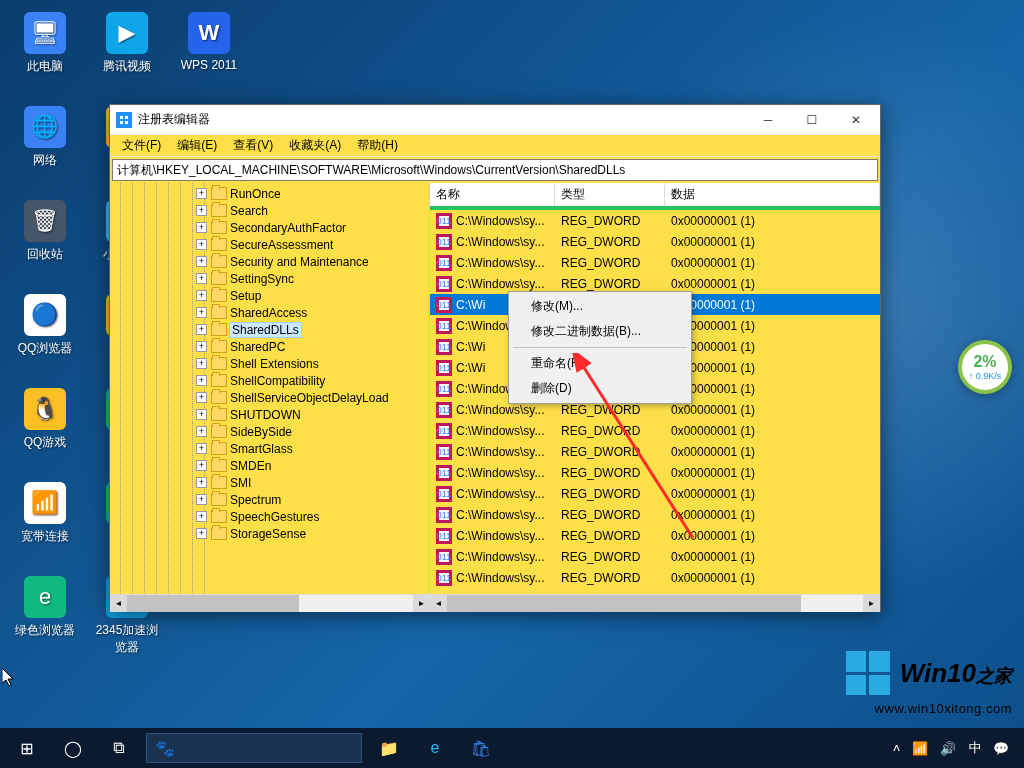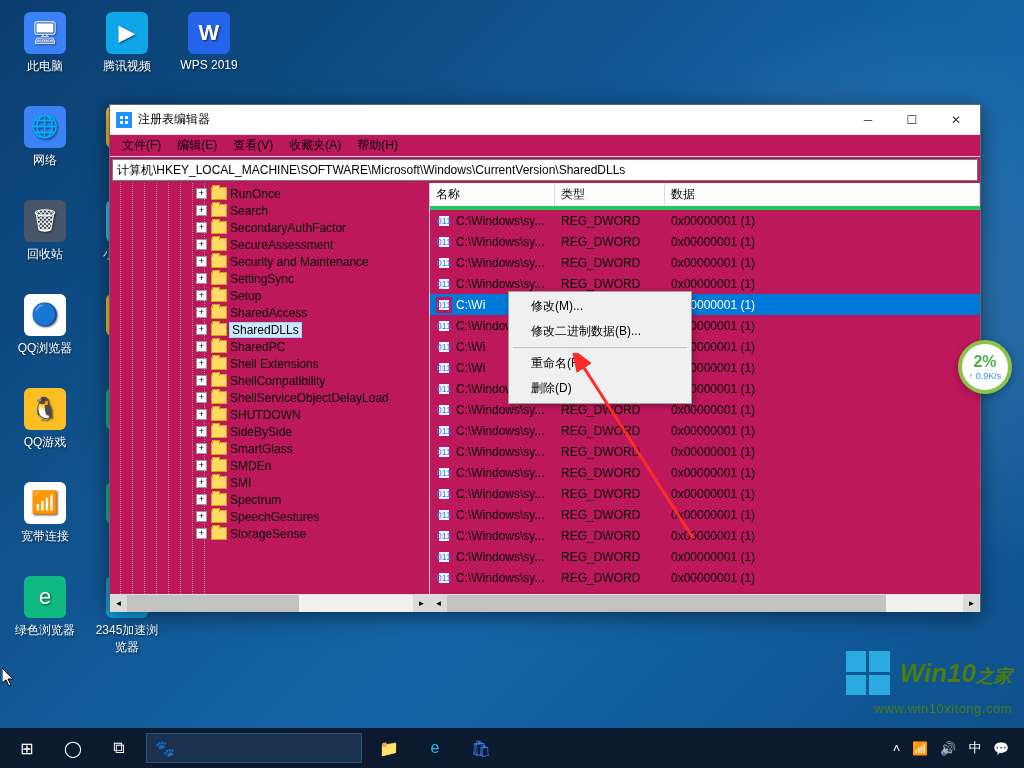--- a/index.html
+++ b/index.html
@@ -22,21 +22,21 @@
 .ic-qq { background: #fff; }
 .ic-game { background: #fbbf24; }
 .ic-band { background: #fff; }
 .ic-green { background: #10b981; }
 .ic-2345 { background: #0ea5e9; }
 .ic-360 { background: #10b981; border-radius:50%; }
 .ic-folder { background: #fbbf24; }
 .ic-xb { background: #38bdf8; }
 
 
-.window { position: absolute; left: 109px; top: 104px; width: 872px; height: 508px; background: #be185d; border: 1px solid #666; box-shadow: 0 4px 20px rgba(0,0,0,.5); display: flex; flex-direction: column; }
+.window { position: absolute; left: 109px; top: 104px; width: 772px; height: 508px; background: #fde047; border: 1px solid #666; box-shadow: 0 4px 20px rgba(0,0,0,.5); display: flex; flex-direction: column; }
 .titlebar { height: 30px; background: #fff; display: flex; align-items: center; padding: 0 2px 0 6px; border-bottom: 1px solid #e5e5e5; }
 .titlebar .tico { width: 16px; height: 16px; background: #1e90ff; margin-right: 6px; display:flex; align-items:center; justify-content:center; }
 .titlebar .ttl { font-size: 12px; flex: 1; }
 .titlebar .wbtn { width: 44px; height: 28px; display: flex; align-items: center; justify-content: center; color: #333; font-size: 12px; cursor: pointer; }
 
 .menubar { height: 22px; display: flex; align-items: center; padding: 0 4px; font-size: 12px; border-bottom: 1px solid #e5e5e5; }
 .menubar span { padding: 2px 8px; cursor: pointer; }
 
 .addr { height: 22px; border: 1px solid #7a7a7a; margin: 2px; padding: 2px 4px; font-size: 12px; background: #fff; overflow: hidden; white-space: nowrap; }
 
@@ -76,21 +76,21 @@
 
 
 .arrow { position: absolute; left: 563px; top: 353px; width: 140px; height: 190px; pointer-events: none; z-index: 20; }
 
 
 .speed { position: absolute; right: 12px; top: 340px; width: 54px; height: 54px; border-radius: 50%; background: #fff; border: 4px solid #8bc34a; display: flex; flex-direction: column; align-items: center; justify-content: center; font-size: 12px; color: #4caf50; box-shadow: 0 2px 8px rgba(0,0,0,.3); }
 .speed .pct { font-size: 16px; font-weight: bold; }
 .speed .spd { font-size: 9px; color: #2196f3; }
 
 
-.wmark { position: absolute; right: 12px; bottom: 52px; color: #4d7c0f; text-align: right; }
+.wmark { position: absolute; right: 12px; bottom: 52px; color: #000000; text-align: right; }
 .wmark .logo { display: flex; align-items: center; justify-content: flex-end; gap: 10px; }
 .wmark .wlogo { width: 44px; height: 44px; display: grid; grid-template-columns: 1fr 1fr; grid-template-rows: 1fr 1fr; gap: 3px; }
 .wmark .wlogo div { background: #29abe2; }
 .wmark .txt { font-size: 26px; font-style: italic; font-weight: bold; }
 .wmark .txt small { font-size: 18px; }
 .wmark .url { font-size: 13px; letter-spacing: .5px; margin-top: 6px; }
 
 
 .taskbar { position: absolute; left: 0; right: 0; bottom: 0; height: 40px; background: #0b1a2e; display: flex; align-items: center; padding: 0 4px; }
 .taskbar .tb { width: 46px; height: 40px; display: flex; align-items: center; justify-content: center; color: #fff; font-size: 16px; cursor: pointer; }
@@ -109,21 +109,21 @@
     <div class="icon">
       <div class="ic ic-pc">🖥</div>
       <span>此电脑</span>
     </div>
     <div class="icon">
       <div class="ic ic-tv">▶</div>
       <span>腾讯视频</span>
     </div>
     <div class="icon">
       <div class="ic ic-wps">W</div>
-      <span>WPS 2019</span>
+      <span>WPS 2011</span>
     </div>
     <div class="icon">
       <div class="ic ic-net">🌐</div>
       <span>网络</span>
     </div>
     <div class="icon">
       <div class="ic ic-folder"></div>
       <span>腾讯网</span>
     </div>
     <div></div>

